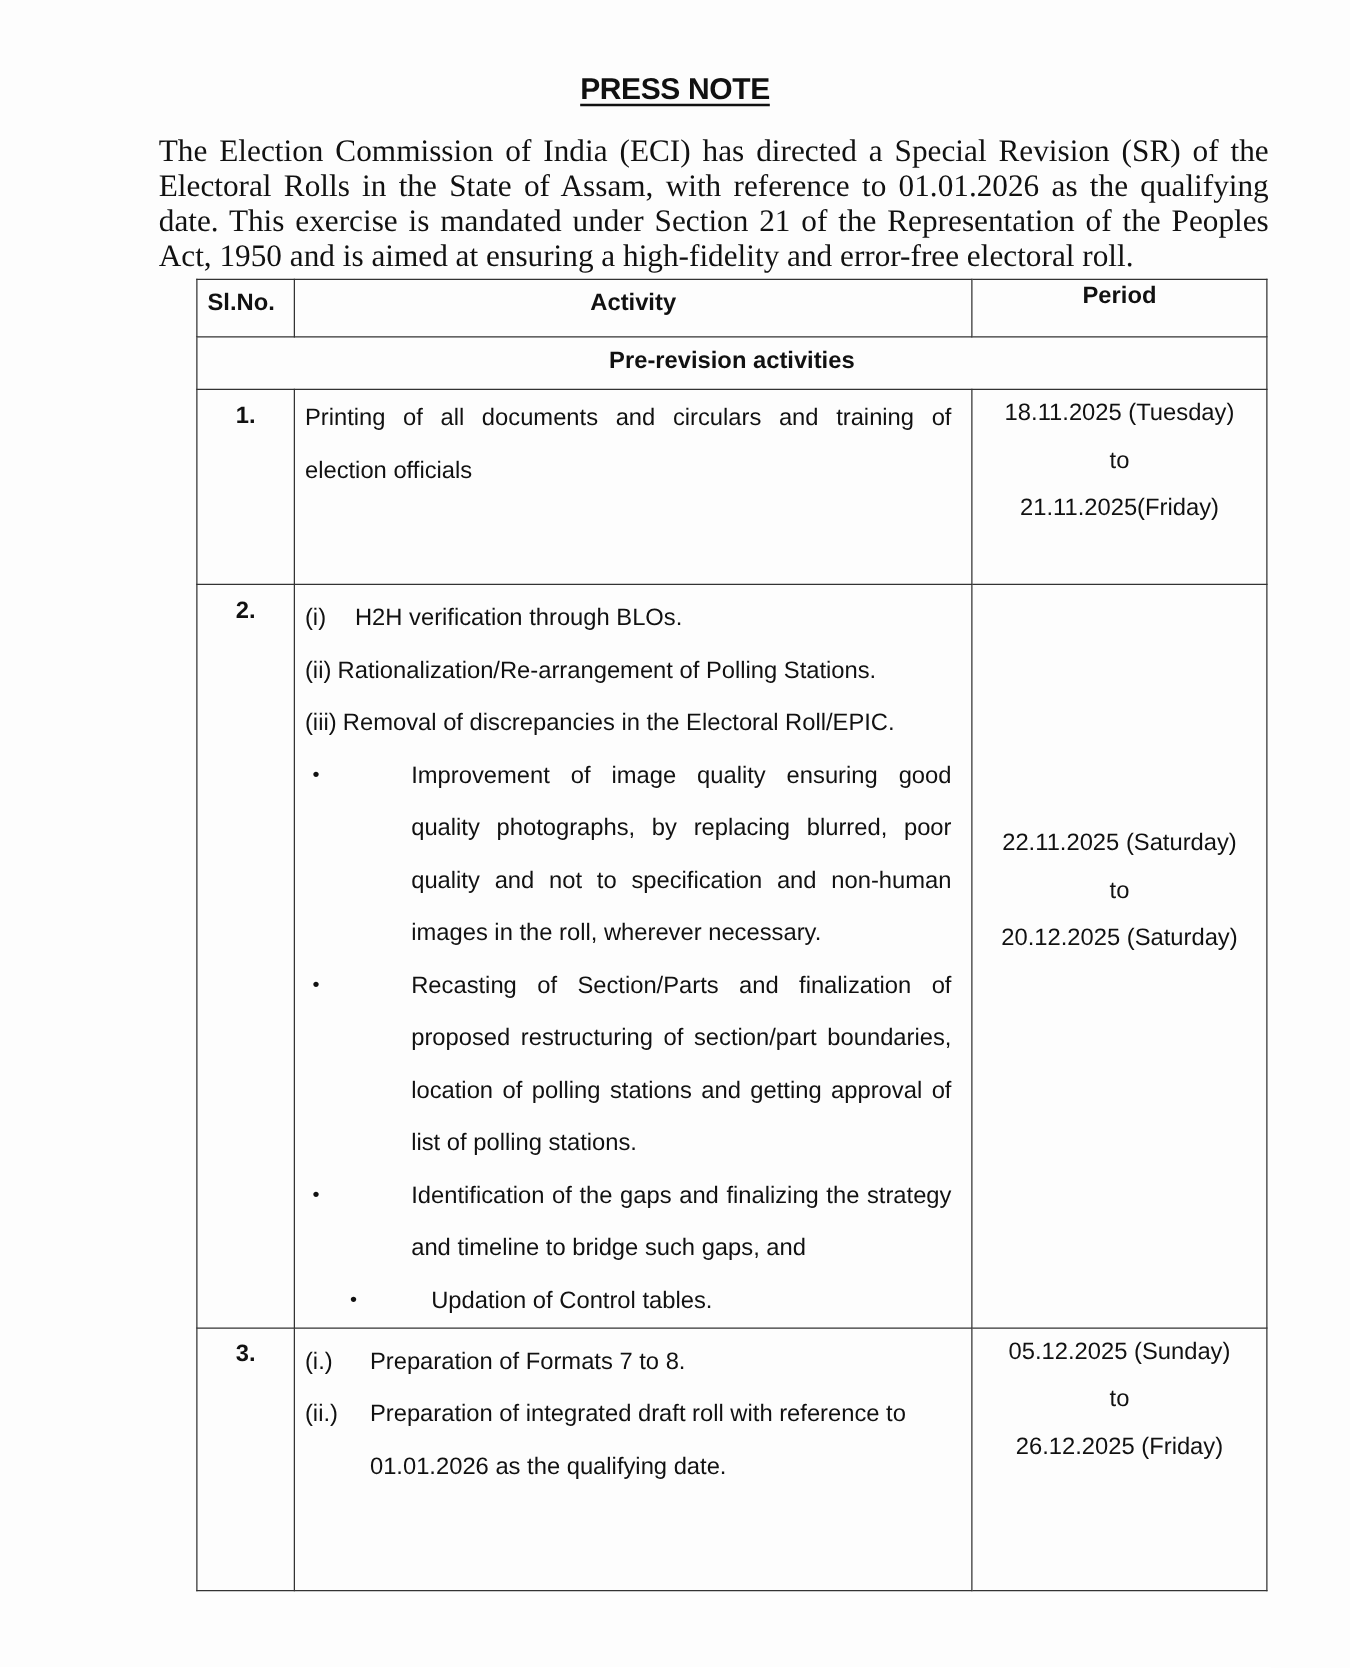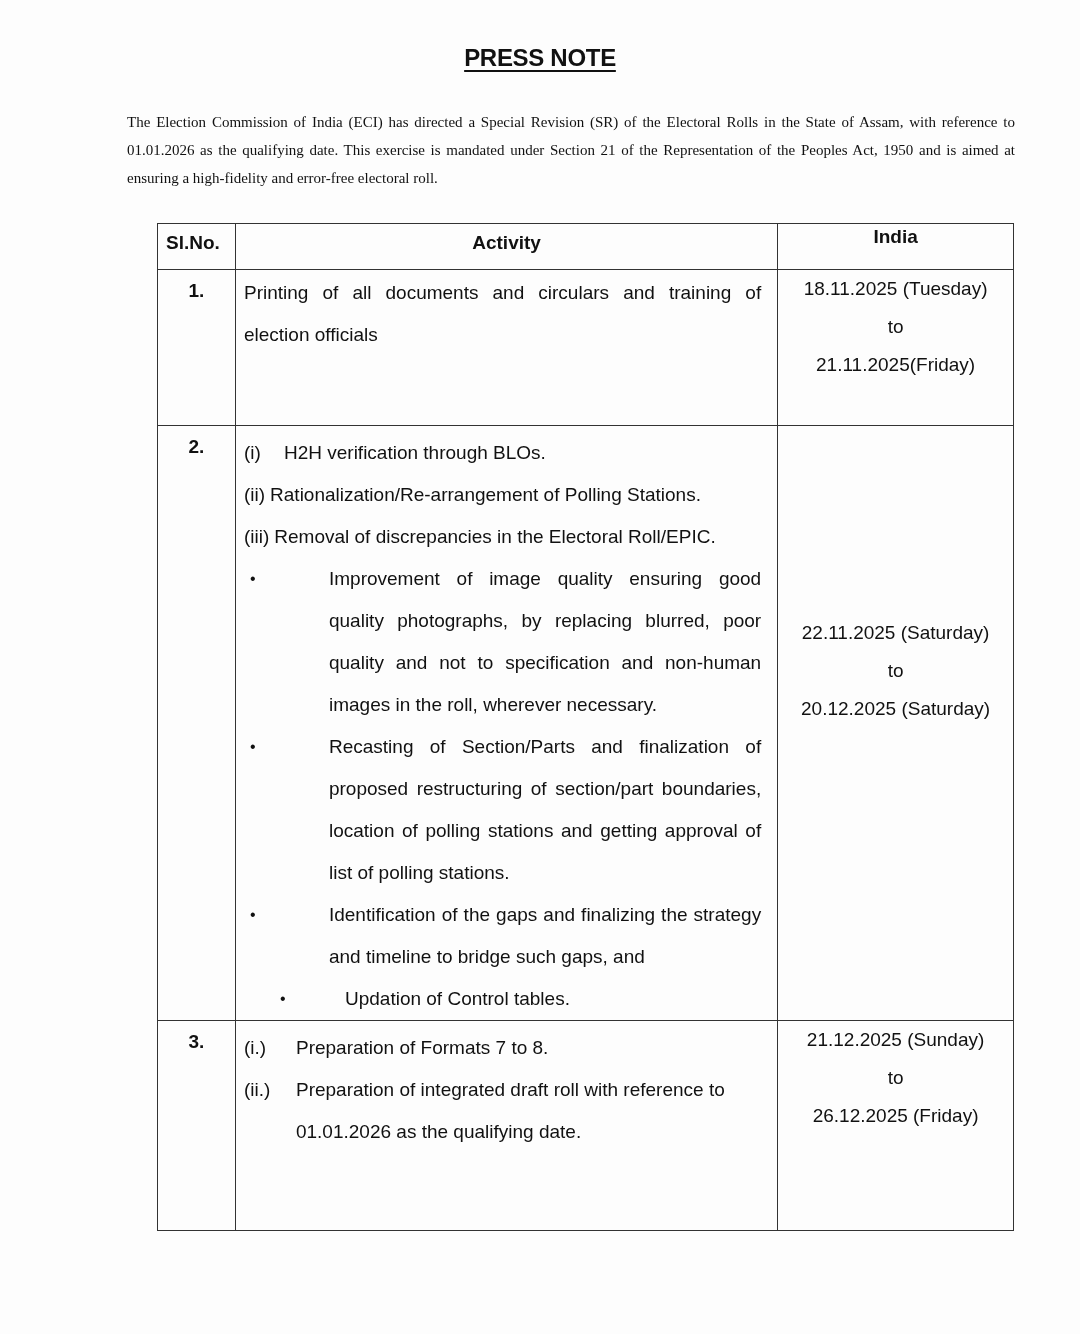--- a/index.html
+++ b/index.html
@@ -1,26 +1,26 @@
 <!DOCTYPE html>
 <html><head>
 <meta charset="utf-8">
 <style>
   * { box-sizing: border-box; margin: 0; padding: 0; }
   html, body { width: 1080px; height: 1334px; background: #ffffff; overflow: hidden; }
   body { position: relative; color: #111; font-family: "Liberation Sans", sans-serif; }
   .page { position: absolute; left: 0; top: 0; width: 1080px; height: 1334px; background: #fdfdfd; }
   .title {
-    position: absolute; left: 0; top: 44px; width: 1080px; text-align: center;
+    position: absolute; left: 0; top: 58px; width: 1080px; text-align: center;
     font-family: "Liberation Sans", sans-serif; font-weight: bold; font-size: 24px;
     text-decoration: underline; text-underline-offset: 4px; letter-spacing: -0.3px;
   }
   .intro {
     position: absolute; left: 127px; top: 108px; width: 888px;
-    font-family: "Liberation Serif", serif; font-size: 15px; line-height: 28px;
+    font-family: "Liberation Serif", serif; font-size: 25px; line-height: 28px;
     text-align: justify; text-align-last: left; color: #111;
   }
   table.sched {
     position: absolute; left: 157px; top: 223px; width: 857px;
     border-collapse: collapse; font-family: "Liberation Sans", sans-serif;
     font-size: 19px; color: #111;
   }
   table.sched td, table.sched th { border: 1.6px solid #333; vertical-align: top; }
   .col-sl { width: 78px; }
   .col-act { width: 543px; }
@@ -50,21 +50,24 @@
 
 <div class="page">
   <div class="title">PRESS NOTE</div>
   <p class="intro">The Election Commission of India (ECI) has directed a Special Revision (SR) of the Electoral Rolls in the State of Assam, with reference to 01.01.2026 as the qualifying date. This exercise is mandated under Section 21 of the Representation of the Peoples Act, 1950  and is aimed at ensuring a high-fidelity and error-free electoral roll.</p>
 
   <table class="sched">
     <tbody>
         <tr>
       <th class="col-sl h-sl">Sl.No.</th>
       <th class="col-act h-act">Activity</th>
-      <th class="col-per h-per">India</th>
+      <th class="col-per h-per">Period</th>
+    </tr>
+    <tr class="section-row">
+      <td colspan="3">Pre-revision activities</td>
     </tr>
 
     <tr class="row1">
       <td class="sl">1.</td>
       <td class="act">
         <div style="text-align:justify;line-height:42px;margin-top:-4px;">Printing of all documents and circulars and training of election officials</div>
       </td>
       <td class="per">
         <div>18.11.2025 (Tuesday)</div>
         <div>to</div>
@@ -117,20 +120,20 @@
         <div class="sub">
           <span class="lbl">(i.)</span>
           <span>Preparation of Formats 7 to 8.</span>
         </div>
         <div class="sub">
           <span class="lbl">(ii.)</span>
           <span>Preparation of integrated draft roll with reference to 01.01.2026 as the qualifying date.</span>
         </div>
       </td>
       <td class="per per-top">
-        <div>21.12.2025 (Sunday)</div>
+        <div>05.12.2025 (Sunday)</div>
         <div>to</div>
         <div>26.12.2025 (Friday)</div>
       </td>
     </tr>
   </tbody>
     </table>
 </div>
 
 </body></html>

